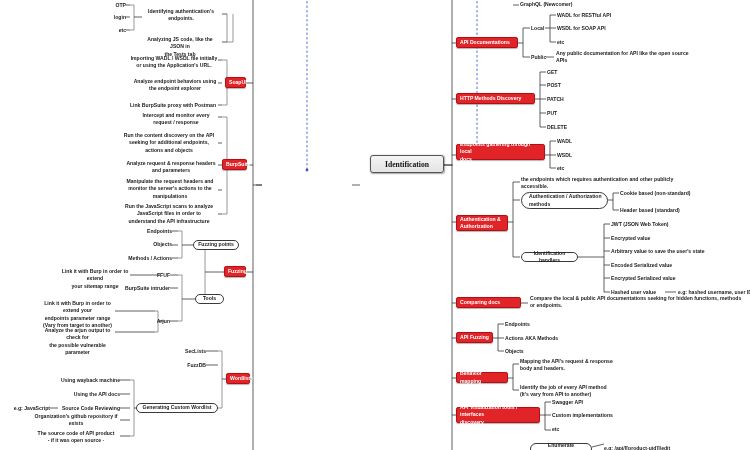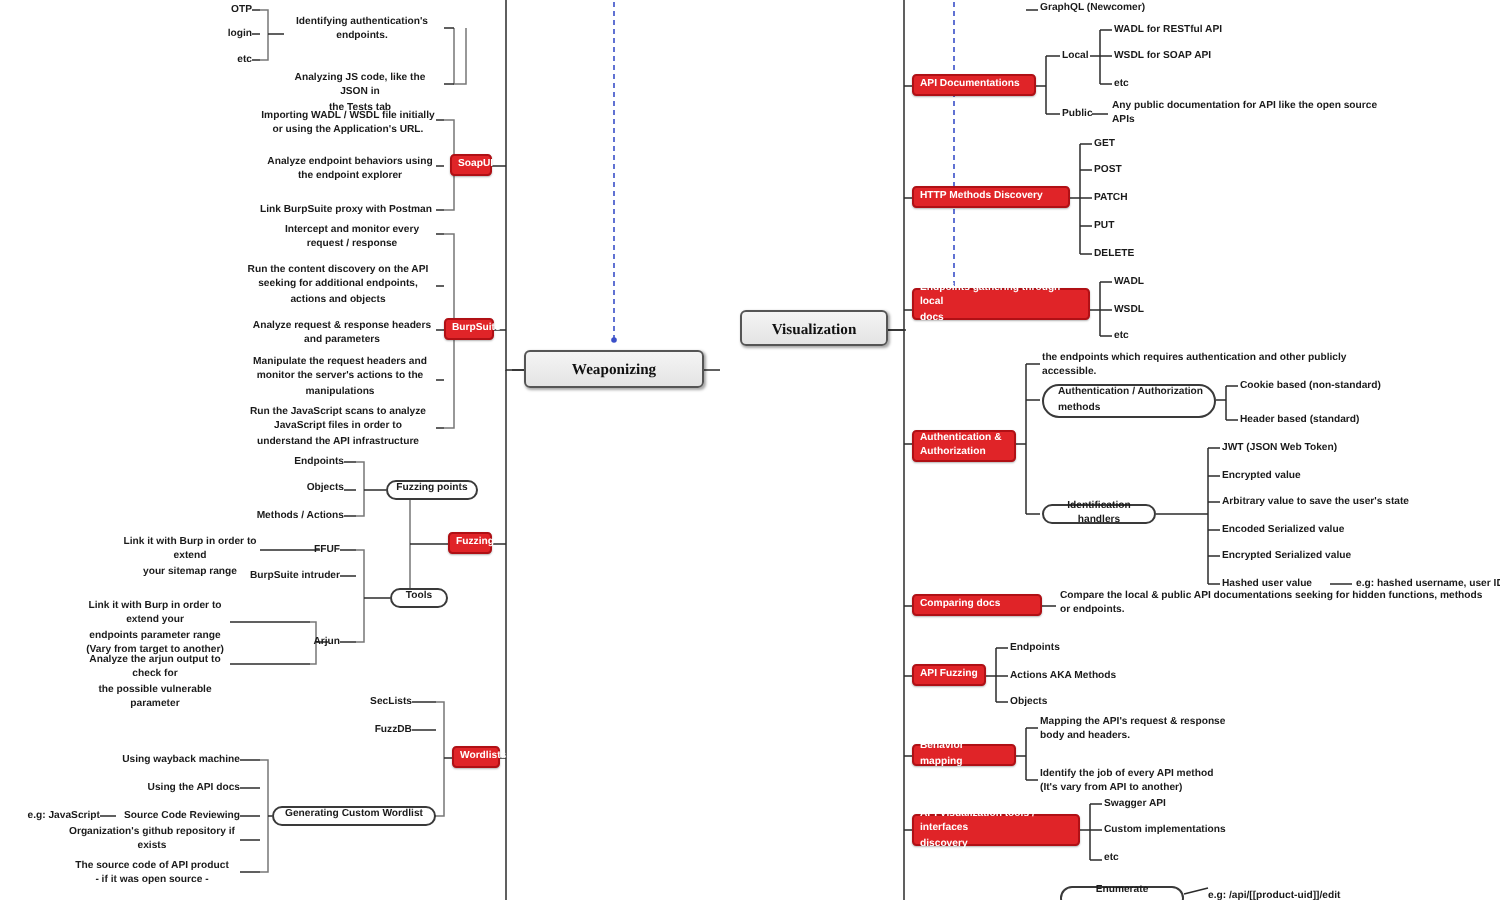--- a/index.html
+++ b/index.html
@@ -253,26 +253,23 @@
 
     <g fill="none" stroke="#3a4fc8" stroke-width="0.8" stroke-dasharray="2.5,2">
       <path d="M307,170 L307,0"></path>
       <path d="M477,152 L477,0"></path>
     </g>
     <circle cx="307" cy="170" r="1.4" fill="#3a4fc8"></circle>
     <circle cx="477" cy="152" r="1.2" fill="#3a4fc8"></circle>
     <path d="M477,148 L475,152 L479,152 Z" fill="#3a4fc8"></path>
   </svg>
 
-  <div class="stage-node" style="left:262px;top:175px;width:90px;height:19px;">
-    <span>Weaponizing</span>
-  </div>
 
   <div class="stage-node" style="left:370px;top:155px;width:74px;height:18px;">
-    <span>Visualization</span>
+    <span>Identification</span>
   </div>
 
   <div class="leaf r" style="left:100px;top:2px;width:26px;">OTP</div>
   <div class="leaf r" style="left:100px;top:14px;width:26px;">login</div>
   <div class="leaf r" style="left:100px;top:27px;width:26px;">etc</div>
 
   <div class="leaf c" style="left:143px;top:8px;width:76px;">Identifying authentication's
 endpoints.</div>
 
   <div class="leaf c" style="left:140px;top:36px;width:80px;">Analyzing JS code, like the JSON in

